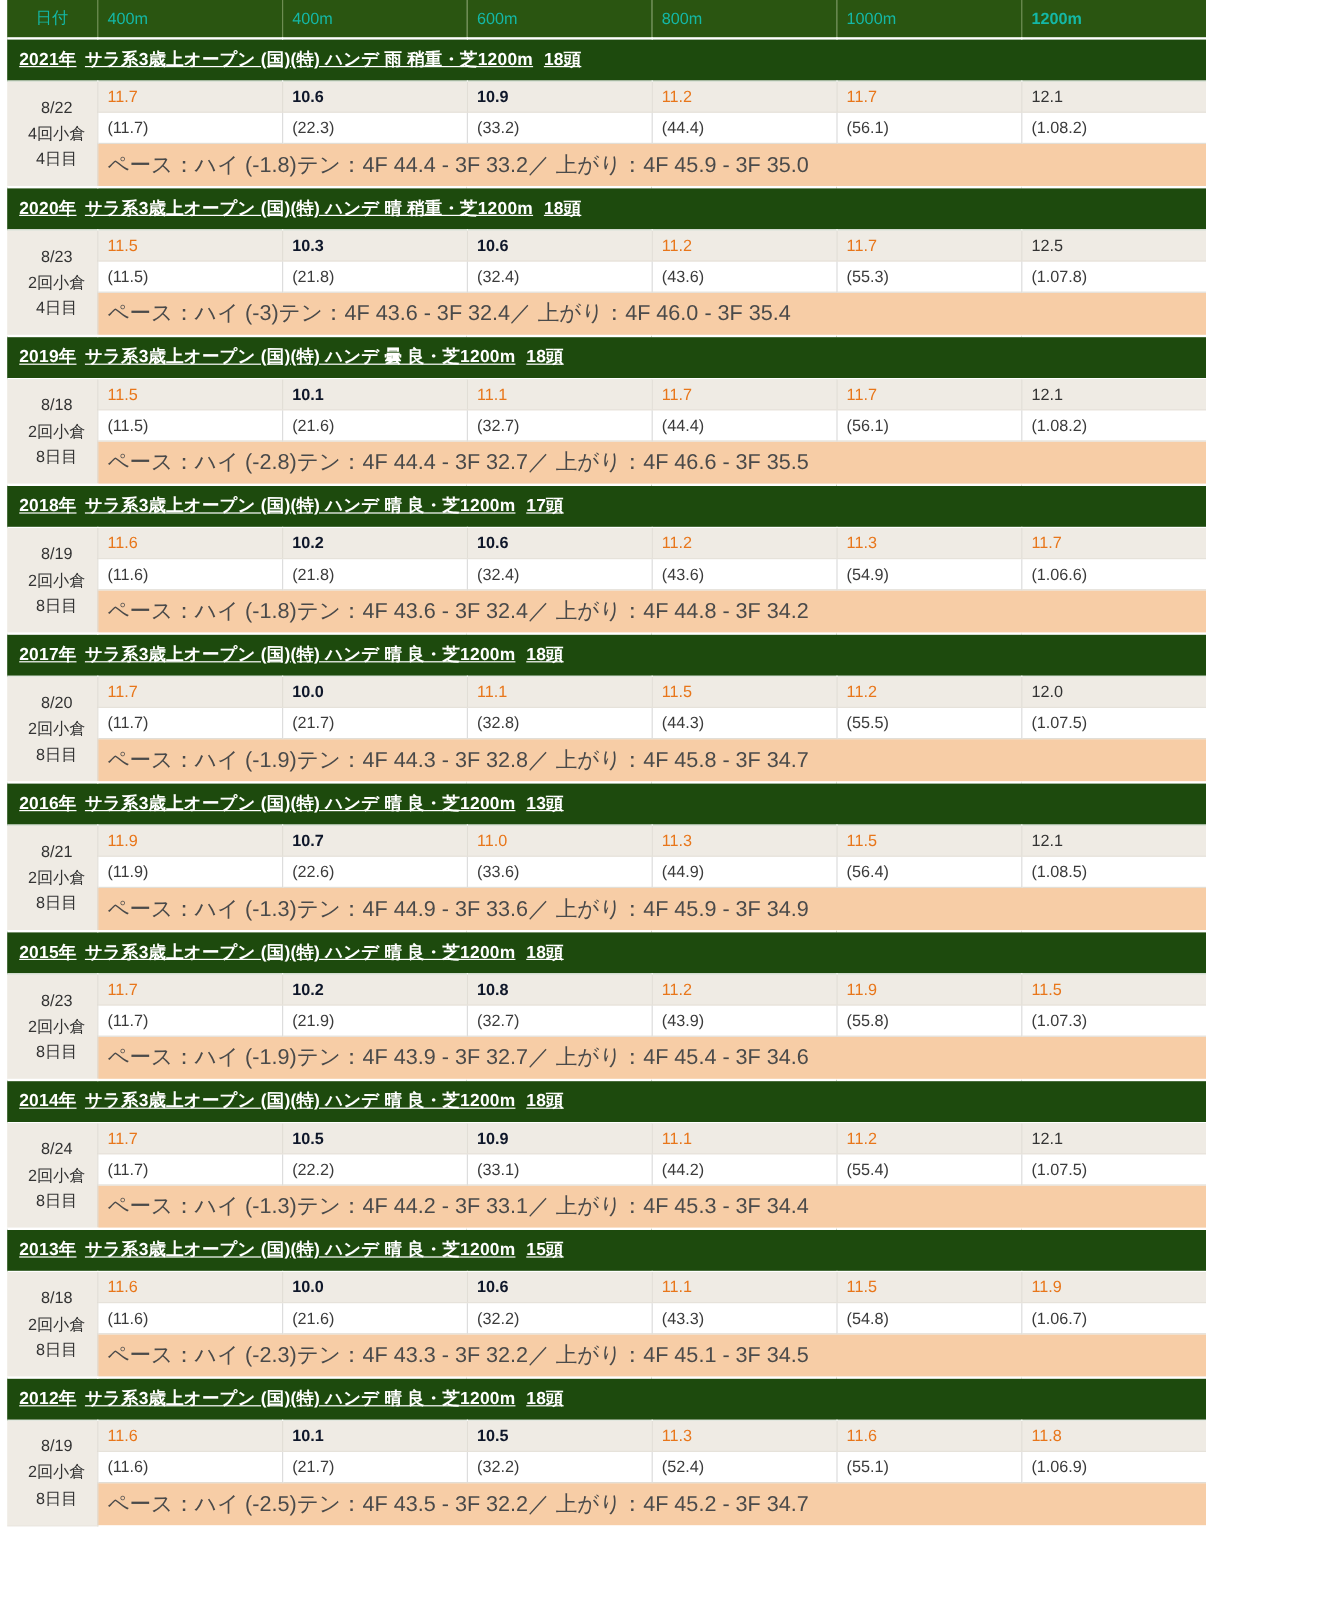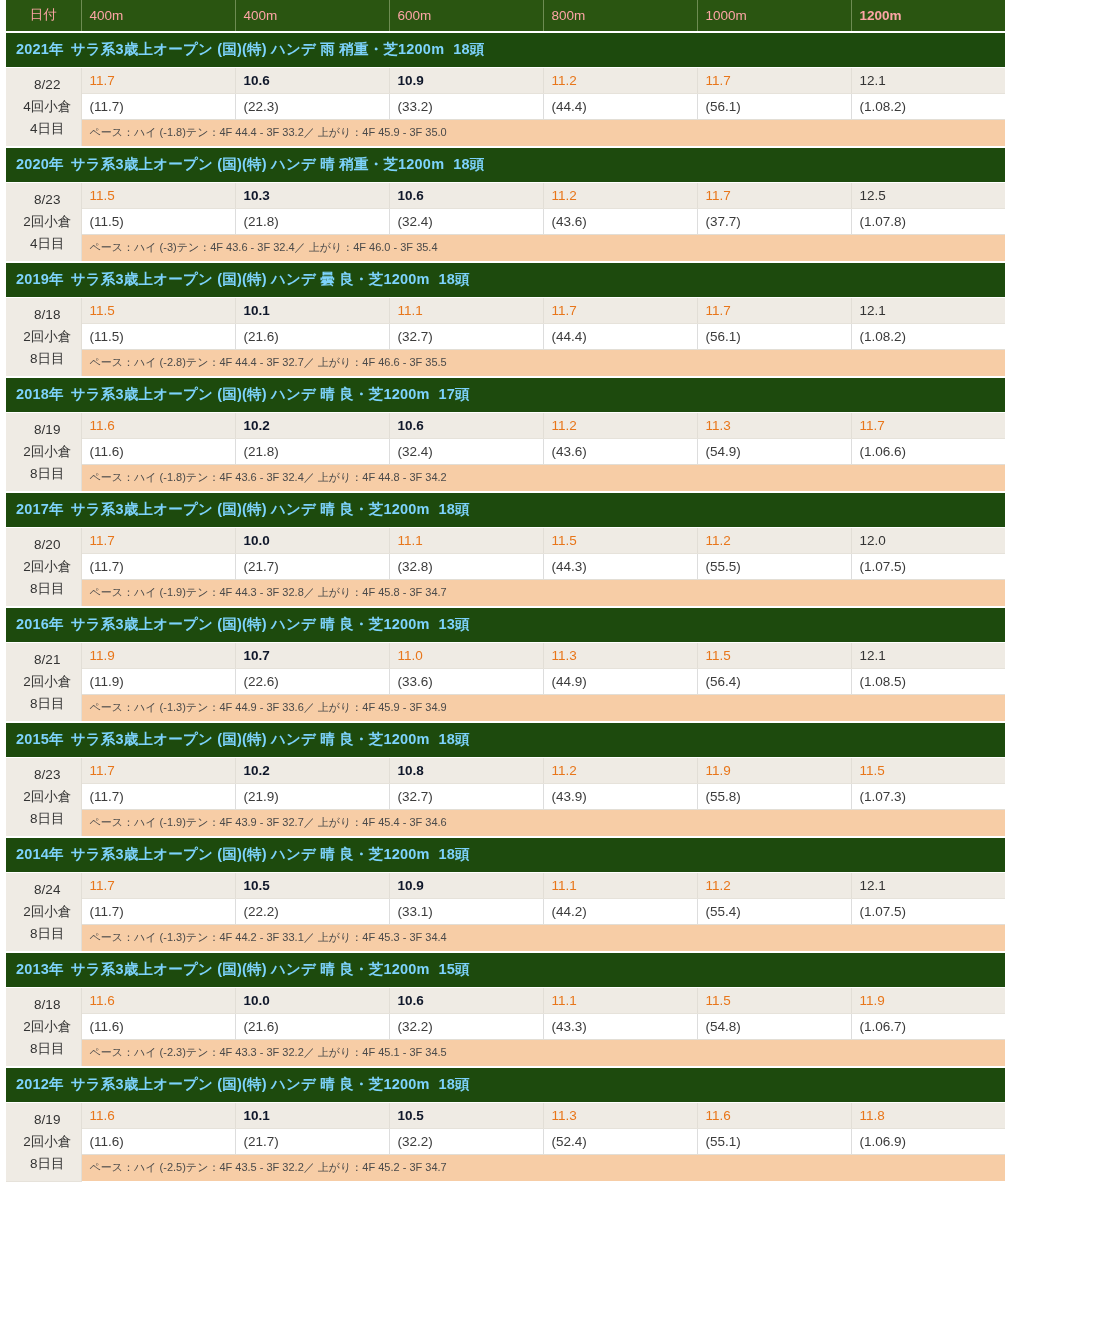--- a/index.html
+++ b/index.html
@@ -19,50 +19,51 @@
     margin: 0 0 0 6px;
     width: 999px;
     border-collapse: collapse;
     table-layout: fixed;
     font-size: 13.5px;
   }
 
   
   .thead-row th {
     background: #2a5511;
-    color: #fca5a5;
+    color: #14b8a6;
     font-weight: normal;
     font-size: 13.5px;
     text-align: left;
     padding: 6px 8px 7px 8px;
     border-right: 1px solid #6d8c52;
     height: 17px;
     box-sizing: border-box;
     vertical-align: middle;
   }
   .thead-row th.col-date {
     text-align: center;
     padding-left: 0;
     padding-right: 0;
     border-right: 1px solid #6d8c52;
   }
   .thead-row th:last-child { border-right: none; font-weight: bold; }
 
   
   .race-title-cell {
     background: #1d4a0d;
-    color: #7dd3fc;
+    color: #ffffff;
     font-weight: bold;
     font-size: 14.5px;
     letter-spacing: .2px;
     padding: 7px 0 8px 10px;
     height: 20px;
     box-sizing: border-box;
     border-top: 2px solid #ffffff;
     border-bottom: 1px solid #ffffff;
+    text-decoration: underline;
   }
   .race-title-cell .rt-year { margin-right: 7px; }
   .race-title-cell .rt-gap  { display:inline-block; width: 9px; }
 
   
   td.date-cell {
     width: 75px;
     background: #ffffff;
     border-right: 1px solid #d9d9d9;
     border-bottom: 1px solid #ffffff;
@@ -104,21 +105,21 @@
     color: #3b3b3b;
     vertical-align: middle;
     margin-top: 16px;
   }
   tr.cum-row td:last-child { border-right: none; }
 
   
   tr.pace-row td.pace-cell {
     background: #f7cda6;
     color: #4a4a4a;
-    font-size: 11px;
+    font-size: 18px;
     padding: 5px 0 6px 8px;
     height: 19px;
     box-sizing: border-box;
     vertical-align: middle;
     white-space: nowrap;
   }
 </style>
 </head>
 <body>
 
@@ -185,21 +186,21 @@
         <td class="lap-red">10.6</td>
         <td class="lap-orange">11.2</td>
         <td class="lap-orange">11.7</td>
         <td class="lap-plain">12.5</td>
       </tr>
       <tr class="cum-row">
         <td>(11.5)</td>
         <td>(21.8)</td>
         <td>(32.4)</td>
         <td>(43.6)</td>
-        <td>(37.7)</td>
+        <td>(55.3)</td>
         <td>(1.07.8)</td>
       </tr>
       <tr class="pace-row">
         <td class="pace-cell" colspan="6">ペース：ハイ (-3)テン：4F 43.6 - 3F 32.4／ 上がり：4F 46.0 - 3F 35.4</td>
       </tr>
       <tr class="race-title-row">
         <td class="race-title-cell" colspan="7"><span class="rt-year">2019年</span><span>サラ系3歳上オープン (国)(特) ハンデ  曇 良・芝1200m</span><span class="rt-gap"></span><span>18頭</span></td>
       </tr>
       <tr class="lap-row">
         <td class="date-cell" rowspan="3">

